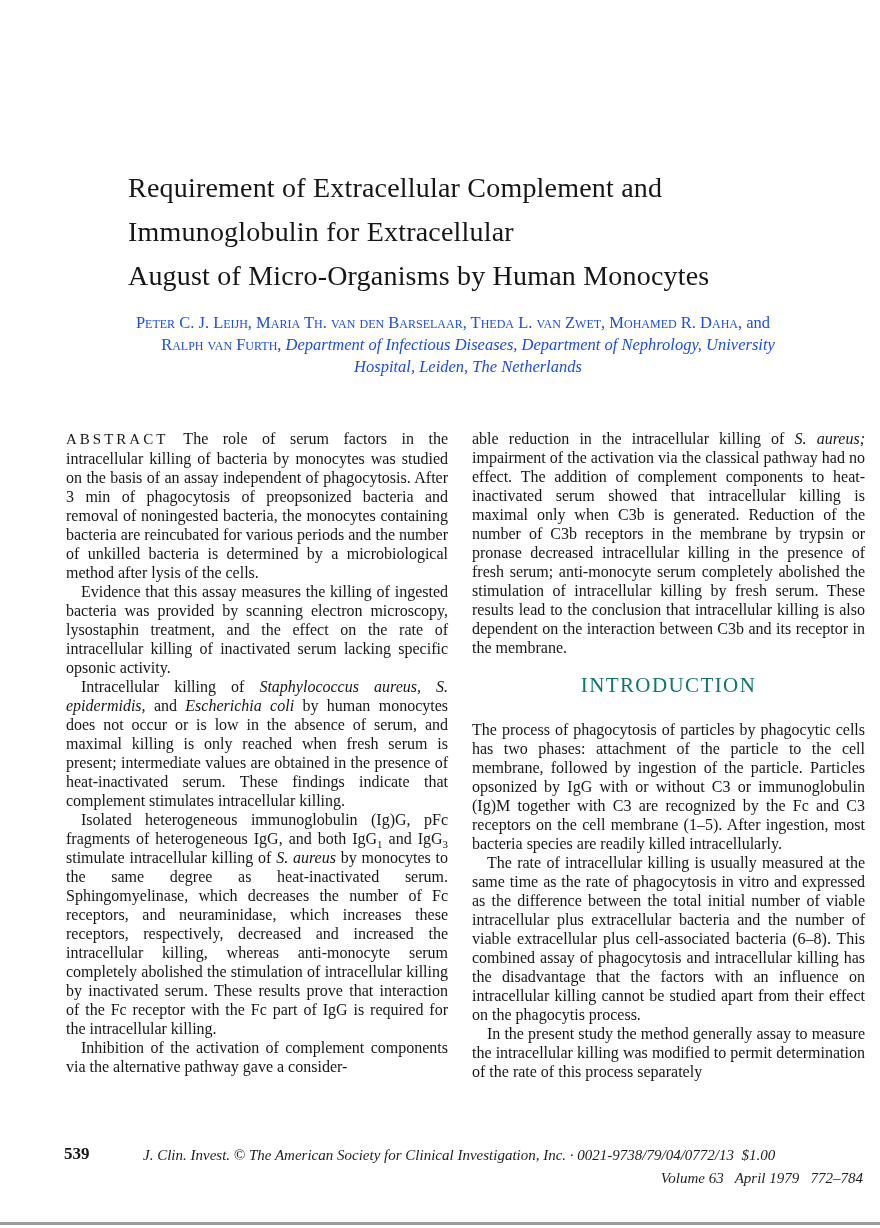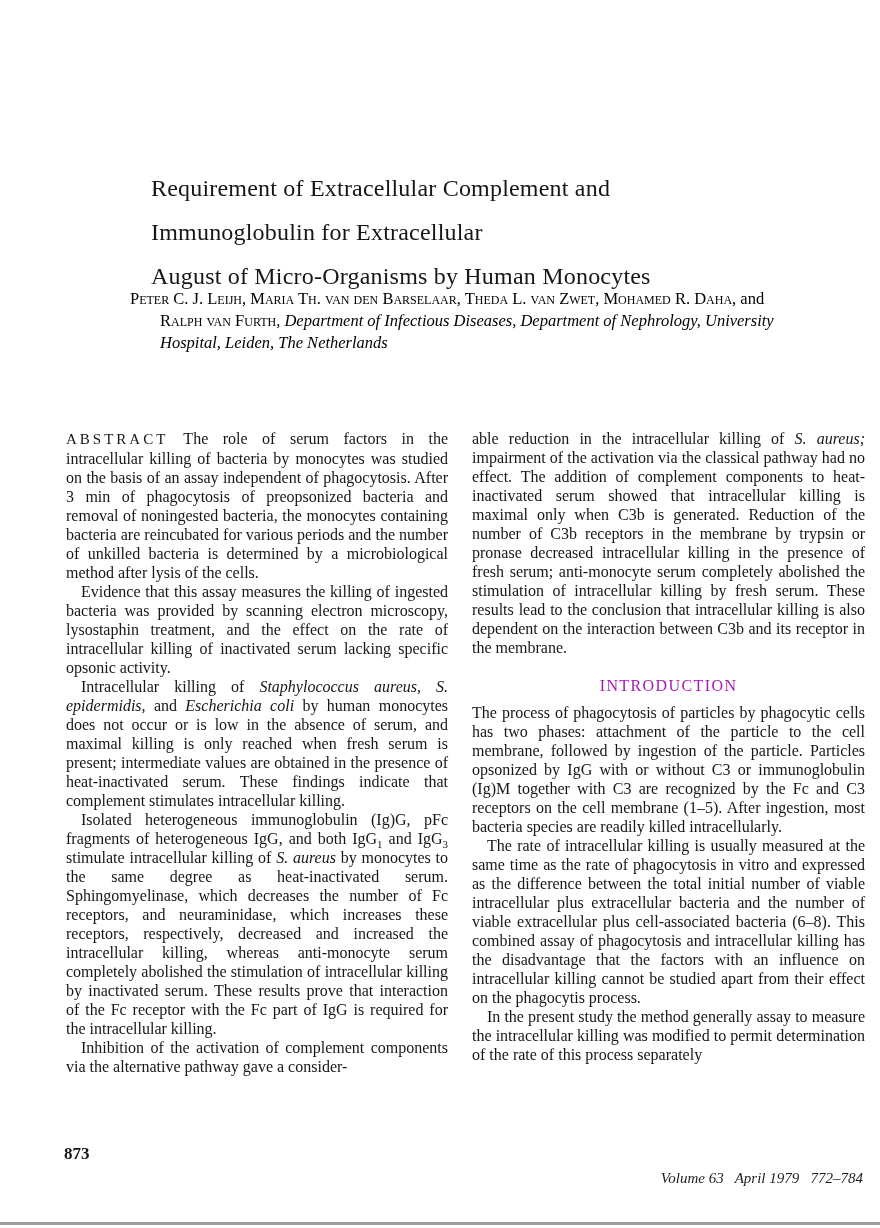--- a/index.html
+++ b/index.html
@@ -1,37 +1,37 @@
 <!DOCTYPE html>
 <html><head>
 <meta charset="utf-8">
 <style>
   html,body{margin:0;padding:0;background:#ffffff;}
   body{width:880px;height:1228px;position:relative;font-family:"Liberation Serif","DejaVu Serif",serif;color:#1c1c1c;}
   .page{position:absolute;inset:0;background:#ffffff;overflow:hidden;}
 
-  .title-block{position:absolute;left:128px;top:166px;font-size:24px;line-height:44px;letter-spacing:0.2px;color:#161616;margin-left:23px;}
+  .title-block{position:absolute;left:128px;top:166px;font-size:28px;line-height:44px;letter-spacing:0.2px;color:#161616;}
   .title-line{white-space:nowrap;}
 
-  .authors-block{position:absolute;left:130px;top:288px;width:616px;padding-left:30px;text-indent:-30px;
-    font-size:16.5px;line-height:22px;color:#000000;}
+  .authors-block{position:absolute;left:130px;top:312px;width:616px;padding-left:30px;text-indent:-30px;
+    font-size:16.5px;line-height:22px;color:#1d4ed8;text-align:center;}
 
   .sc{font-variant:small-caps;}
   .it{font-style:italic;}
   .sub{vertical-align:sub;font-size:0.68em;line-height:0;}
 
   .col{position:absolute;top:429px;font-size:16px;line-height:19px;text-align:justify;color:#161616;}
   .col-left{left:66px;width:382px;}
   .col-right{left:472px;width:393px;}
   .col p{margin:0;}
   .col p.ind{text-indent:15px;}
 
   .abstract-label{letter-spacing:3px;font-size:15px;margin-right:15px;}
 
-  .intro-heading{font-size:16px;font-weight:400;letter-spacing:1.4px;text-align:center;margin:19px 0 8px 0;color:#a21caf;}
+  .intro-heading{font-size:21px;font-weight:400;letter-spacing:1.4px;text-align:center;margin:19px 0 25px 0;color:#0f766e;}
 
   .footnote{position:absolute;left:66px;top:1068px;width:382px;font-size:15px;line-height:19.5px;}
   .footnote-rule{width:64px;border-top:2px solid #2a2a2a;margin-bottom:7px;}
   .footnote-text{font-style:italic;text-indent:13px;text-align:justify;margin:0;}
 
   .page-number{position:absolute;left:64px;top:1144px;font-size:17px;font-weight:bold;color:#161616;}
   .footer-line1{position:absolute;left:143px;top:1146px;width:725px;font-style:italic;font-size:15px;line-height:19px;white-space:pre-wrap;color:#1d1d1d;}
   .footer-line2{position:absolute;right:17px;top:1170px;font-style:italic;font-size:15px;white-space:pre;color:#1d1d1d;}
 
   .scan-edge{position:absolute;left:0;top:1222px;width:880px;height:3px;background:#9c9c9c;}
@@ -59,17 +59,18 @@
 
   <div class="col col-right">
     <p><span>able reduction in the intracellular killing of </span><span class="it">S. aureus;</span><span> impairment of the activation via the classical pathway had no effect. The addition of complement components to heat-inactivated serum showed that intracellular killing is maximal only when C3b is generated. Reduction of the number of C3b receptors in the membrane by trypsin or pronase decreased intracellular killing in the presence of fresh serum; anti-monocyte serum completely abolished the stimulation of intracellular killing by fresh serum. These results lead to the conclusion that intracellular killing is also dependent on the interaction between C3b and its receptor in the membrane.</span></p>
     <h2 class="intro-heading">INTRODUCTION</h2>
     <p><span>The process of phagocytosis of particles by phagocytic cells has two phases: attachment of the particle to the cell membrane, followed by ingestion of the particle. Particles opsonized by IgG with or without C3 or immunoglobulin (Ig)M together with C3 are recognized by the Fc and C3 receptors on the cell membrane (1–5). After ingestion, most bacteria species are readily killed intracellularly.</span></p>
     <p class="ind"><span>The rate of intracellular killing is usually measured at the same time as the rate of phagocytosis in vitro and expressed as the difference between the total initial number of viable intracellular plus extracellular bacteria and the number of viable extracellular plus cell-associated bacteria (6–8). This combined assay of phagocytosis and intracellular killing has the disadvantage that the factors with an influence on intracellular killing cannot be studied apart from their effect on the phagocytis process.</span></p>
     <p class="ind"><span>In the present study the method generally assay to measure the intracellular killing was modified to permit determination of the rate of this process separately</span></p>
   </div>
 
 
-  <div class="page-number">873</div>
+  <div class="page-number">539</div>
+  <div class="footer-line1">J. Clin. Invest. © The American Society for Clinical Investigation, Inc. · 0021-9738/79/04/0772/13  $1.00</div>
   <div class="footer-line2">Volume 63   April 1979   772–784</div>
 
   <div class="scan-edge"></div>
 </div>
 
 </body></html>

